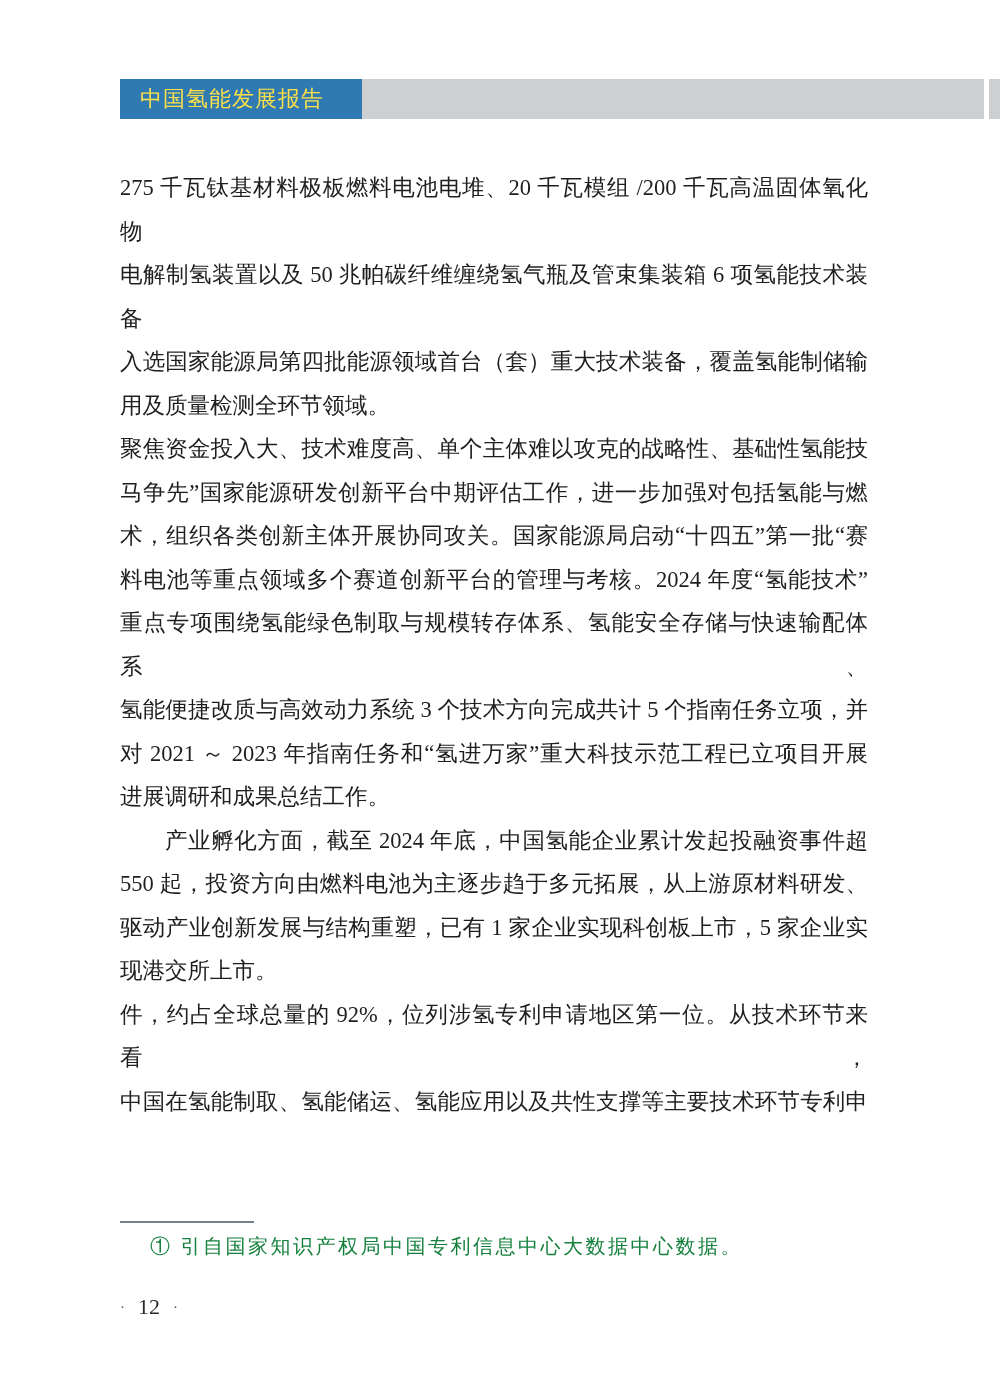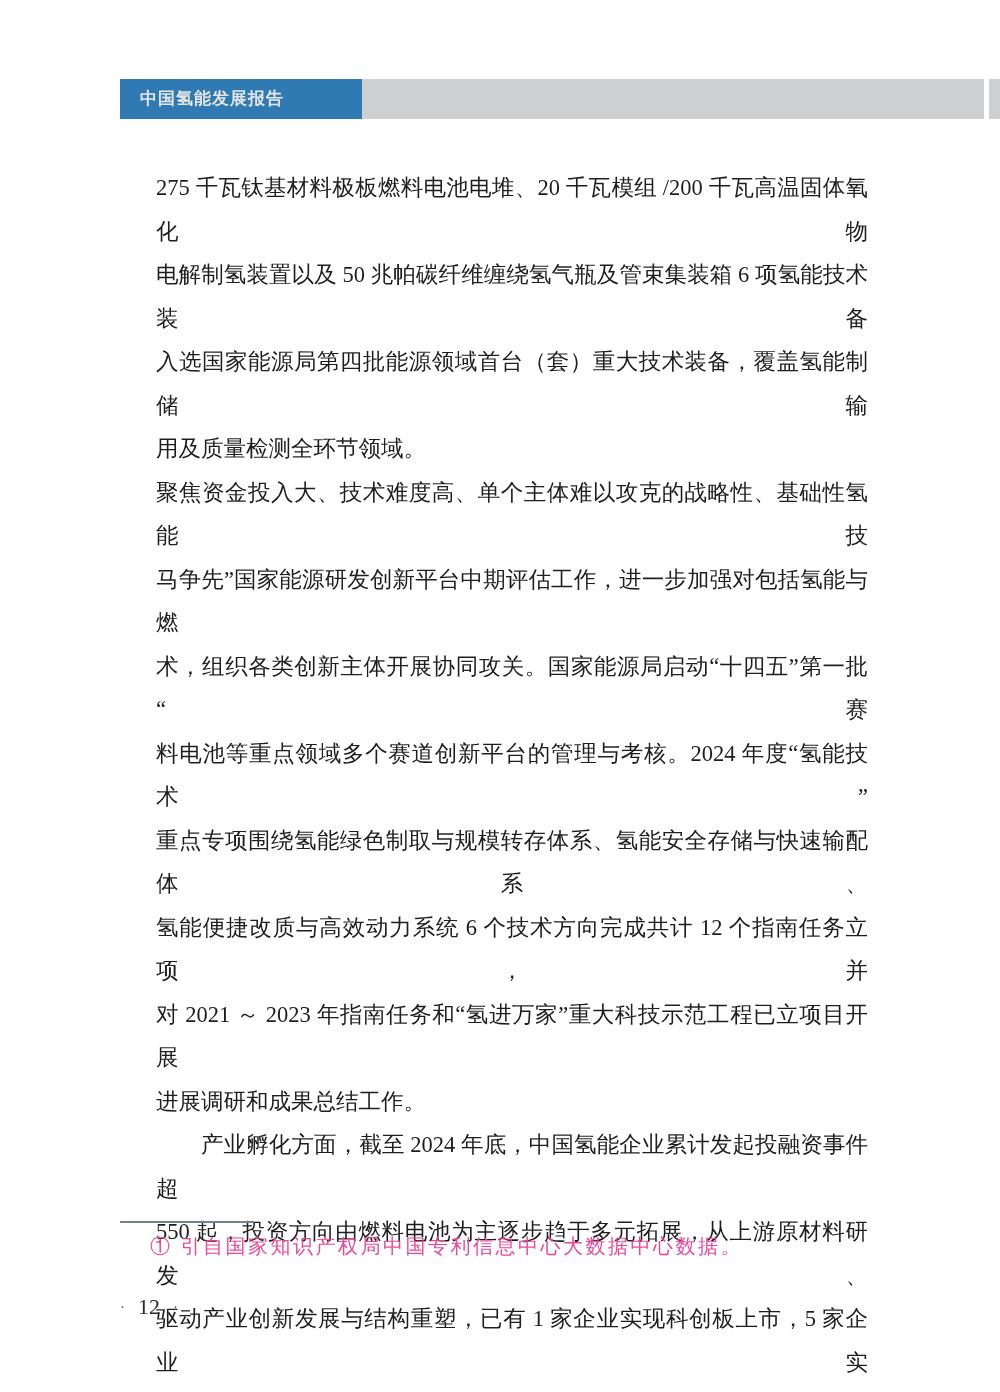--- a/index.html
+++ b/index.html
@@ -1,38 +1,38 @@
 <!DOCTYPE html>
 <html lang="zh"><head>
 <meta charset="utf-8">
 <style>
   html,body{margin:0;padding:0;background:#ffffff;}
   .page{position:relative;width:1000px;height:1392px;background:#ffffff;overflow:hidden;
         font-family:"Liberation Serif", serif;}
 
   
   .banner{position:absolute;left:120px;top:79px;width:242px;height:40px;
-          background:#2f7ab2;color:#e5e5e5;box-sizing:border-box;padding-left:20px;
-          font-family:"Liberation Sans", sans-serif;font-weight:bold;font-size:17px;
+          background:#2f7ab2;color:#fde047;box-sizing:border-box;padding-left:20px;
+          font-family:"Liberation Sans", sans-serif;font-weight:normal;font-size:22px;
           line-height:40px;letter-spacing:1px;}
   .graybar{position:absolute;left:362px;top:79px;width:622px;height:40px;background:#cdcfd0;}
   .graybar-end{position:absolute;left:989px;top:79px;width:11px;height:40px;background:#cdcfd0;}
 
   
   .body{position:absolute;left:120px;top:166px;width:748px;
         font-family:"Liberation Serif", serif;font-size:22.5px;line-height:43.5px;
         color:#1e1e1e;}
-  .line{text-align:justify;text-justify:inter-character;margin-left:36px;}
+  .line{text-align:justify;text-justify:inter-character;}
   .line.just{text-align-last:justify;}
   .line.indent{text-indent:45px;}
 
   
   .footnote-rule{position:absolute;left:120px;top:1221px;width:134px;height:2px;background:#76828e;}
   .footnote{position:absolute;left:150px;top:1233px;width:700px;
-            font-family:"Liberation Serif", serif;font-size:20px;color:#ec4899;
+            font-family:"Liberation Serif", serif;font-size:20px;color:#15803d;
             letter-spacing:2.5px;}
   .footnote .fn-marker{margin-right:8px;}
 
   
   .pagefoot{position:absolute;left:120px;top:1292px;height:30px;
             display:flex;align-items:center;color:#2a2a2a;}
   .pagefoot .dot{font-size:15px;color:#555;}
   .pagefoot .num{font-size:22px;font-family:"Liberation Serif", serif;margin:0 13px;}
 </style>
 </head>
@@ -49,21 +49,21 @@
   <div class="body" id="body-text">
       <div class="line just">275 千瓦钛基材料极板燃料电池电堆、20 千瓦模组 /200 千瓦高温固体氧化物</div>
       <div class="line just">电解制氢装置以及 50 兆帕碳纤维缠绕氢气瓶及管束集装箱 6 项氢能技术装备</div>
       <div class="line just">入选国家能源局第四批能源领域首台（套）重大技术装备，覆盖氢能制储输</div>
       <div class="line">用及质量检测全环节领域。</div>
       <div class="line just">聚焦资金投入大、技术难度高、单个主体难以攻克的战略性、基础性氢能技</div>
       <div class="line just">马争先”国家能源研发创新平台中期评估工作，进一步加强对包括氢能与燃</div>
       <div class="line just">术，组织各类创新主体开展协同攻关。国家能源局启动“十四五”第一批“赛</div>
       <div class="line just">料电池等重点领域多个赛道创新平台的管理与考核。2024 年度“氢能技术”</div>
       <div class="line just">重点专项围绕氢能绿色制取与规模转存体系、氢能安全存储与快速输配体系、</div>
-      <div class="line just">氢能便捷改质与高效动力系统 6 个技术方向完成共计 12 个指南任务立项，并</div>
+      <div class="line just">氢能便捷改质与高效动力系统 3 个技术方向完成共计 5 个指南任务立项，并</div>
       <div class="line just">对 2021 ～ 2023 年指南任务和“氢进万家”重大科技示范工程已立项目开展</div>
       <div class="line">进展调研和成果总结工作。</div>
       <div class="line just indent">产业孵化方面，截至 2024 年底，中国氢能企业累计发起投融资事件超</div>
       <div class="line just">550 起，投资方向由燃料电池为主逐步趋于多元拓展，从上游原材料研发、</div>
       <div class="line just">驱动产业创新发展与结构重塑，已有 1 家企业实现科创板上市，5 家企业实</div>
       <div class="line">现港交所上市。</div>
       <div class="line just">件，约占全球总量的 92%，位列涉氢专利申请地区第一位。从技术环节来看，</div>
       <div class="line just">中国在氢能制取、氢能储运、氢能应用以及共性支撑等主要技术环节专利申</div>
     </div>
 

